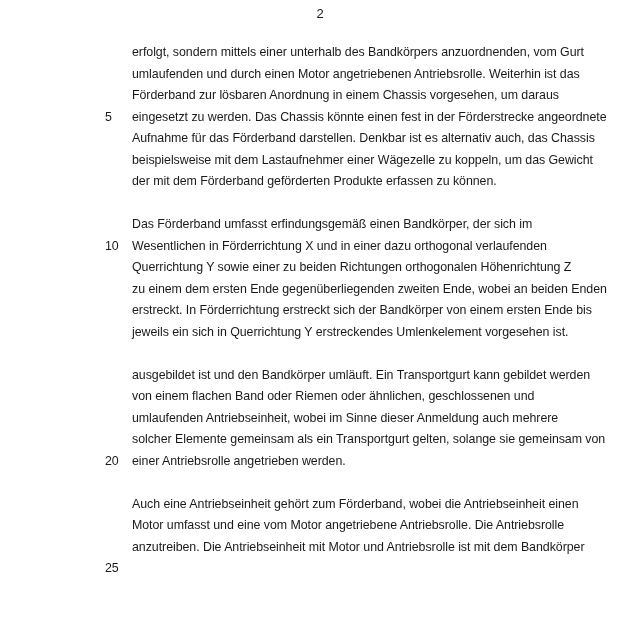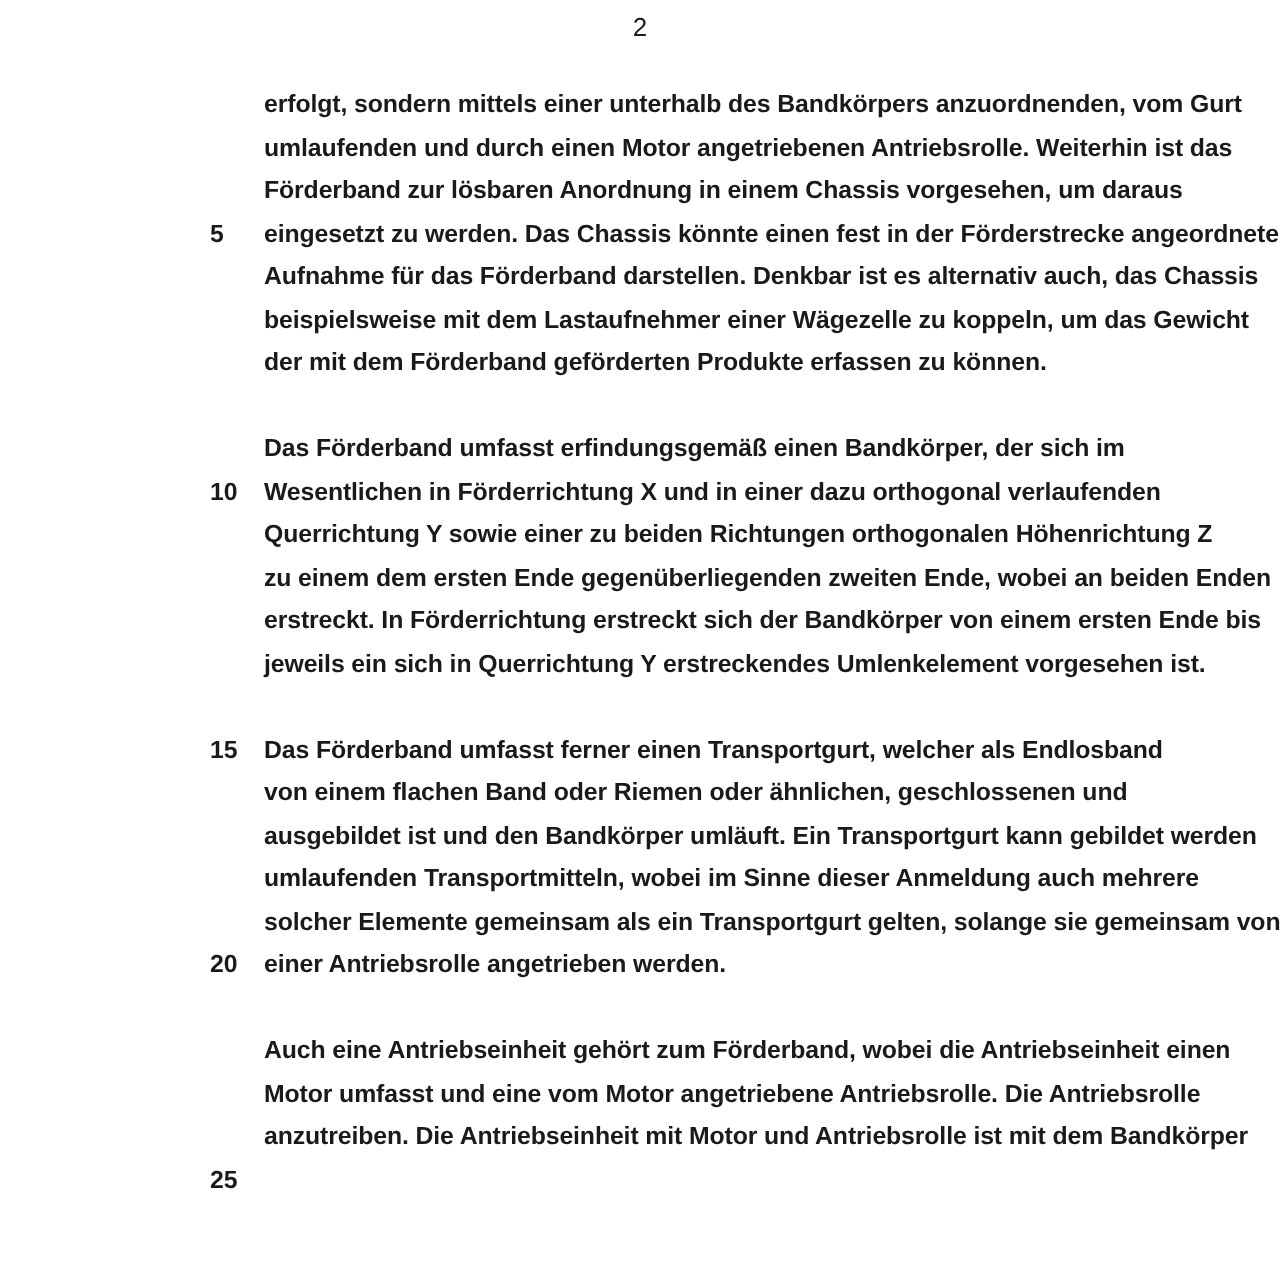--- a/index.html
+++ b/index.html
@@ -1,21 +1,21 @@
 <!DOCTYPE html>
 <html><head>
   <meta charset="utf-8">
   <style>
     html, body { margin: 0; padding: 0; background: #ffffff; }
     body { width: 640px; height: 640px; position: relative; overflow: hidden;
            font-family: "Liberation Sans", sans-serif; color: #1a1a1a; }
     .page-number { position: absolute; top: 6px; left: 0; width: 640px; text-align: center;
                    font-size: 13px; }
     .body { position: absolute; left: 132px; top: 42px; width: 420px; }
-    .para { margin: 0 0 21.5px 0; font-weight: bold; }
+    .para { margin: 0 0 21.5px 0; }
     .line { display: block; height: 21.5px; line-height: 21.5px; font-size: 12.4px;
             white-space: nowrap; position: relative; letter-spacing: -0.05px; }
     .lno { position: absolute; left: -27px; width: 14px; text-align: left; font-size: 12.4px; }
   </style>
 </head>
 <body>
 
 <div class="page-number">2</div>
 
 <div class="body" id="doc-body">
@@ -30,24 +30,23 @@
     </div>
     <div class="para">
       <span class="line"><span class="lno"></span><span>Das Förderband umfasst erfindungsgemäß einen Bandkörper, der sich im</span></span>
       <span class="line"><span class="lno">10</span><span>Wesentlichen in Förderrichtung X und in einer dazu orthogonal verlaufenden</span></span>
       <span class="line"><span class="lno"></span><span>Querrichtung Y sowie einer zu beiden Richtungen orthogonalen Höhenrichtung Z</span></span>
       <span class="line"><span class="lno"></span><span>zu einem dem ersten Ende gegenüberliegenden zweiten Ende, wobei an beiden Enden</span></span>
       <span class="line"><span class="lno"></span><span>erstreckt. In Förderrichtung erstreckt sich der Bandkörper von einem ersten Ende bis</span></span>
       <span class="line"><span class="lno"></span><span>jeweils ein sich in Querrichtung Y erstreckendes Umlenkelement vorgesehen ist.</span></span>
     </div>
     <div class="para">
-      <span class="line"><span class="lno">15</span><span>Das Förderband umfasst ferner einen Transportgurt, welcher als Endlosband</span></span>
+      <span class="line"><span class="lno"></span><span>ausgebildet ist und den Bandkörper umläuft. Ein Transportgurt kann gebildet werden</span></span>
       <span class="line"><span class="lno"></span><span>von einem flachen Band oder Riemen oder ähnlichen, geschlossenen und</span></span>
-      <span class="line"><span class="lno"></span><span>ausgebildet ist und den Bandkörper umläuft. Ein Transportgurt kann gebildet werden</span></span>
-      <span class="line"><span class="lno"></span><span>umlaufenden Transportmitteln, wobei im Sinne dieser Anmeldung auch mehrere</span></span>
+      <span class="line"><span class="lno"></span><span>umlaufenden Antriebseinheit, wobei im Sinne dieser Anmeldung auch mehrere</span></span>
       <span class="line"><span class="lno"></span><span>solcher Elemente gemeinsam als ein Transportgurt gelten, solange sie gemeinsam von</span></span>
       <span class="line"><span class="lno">20</span><span>einer Antriebsrolle angetrieben werden.</span></span>
     </div>
     <div class="para">
       <span class="line"><span class="lno"></span><span>Auch eine Antriebseinheit gehört zum Förderband, wobei die Antriebseinheit einen</span></span>
       <span class="line"><span class="lno"></span><span>Motor umfasst und eine vom Motor angetriebene Antriebsrolle. Die Antriebsrolle</span></span>
       <span class="line"><span class="lno"></span><span>anzutreiben. Die Antriebseinheit mit Motor und Antriebsrolle ist mit dem Bandkörper</span></span>
       <span class="line"><span class="lno">25</span></span>
     </div>
   </div>

